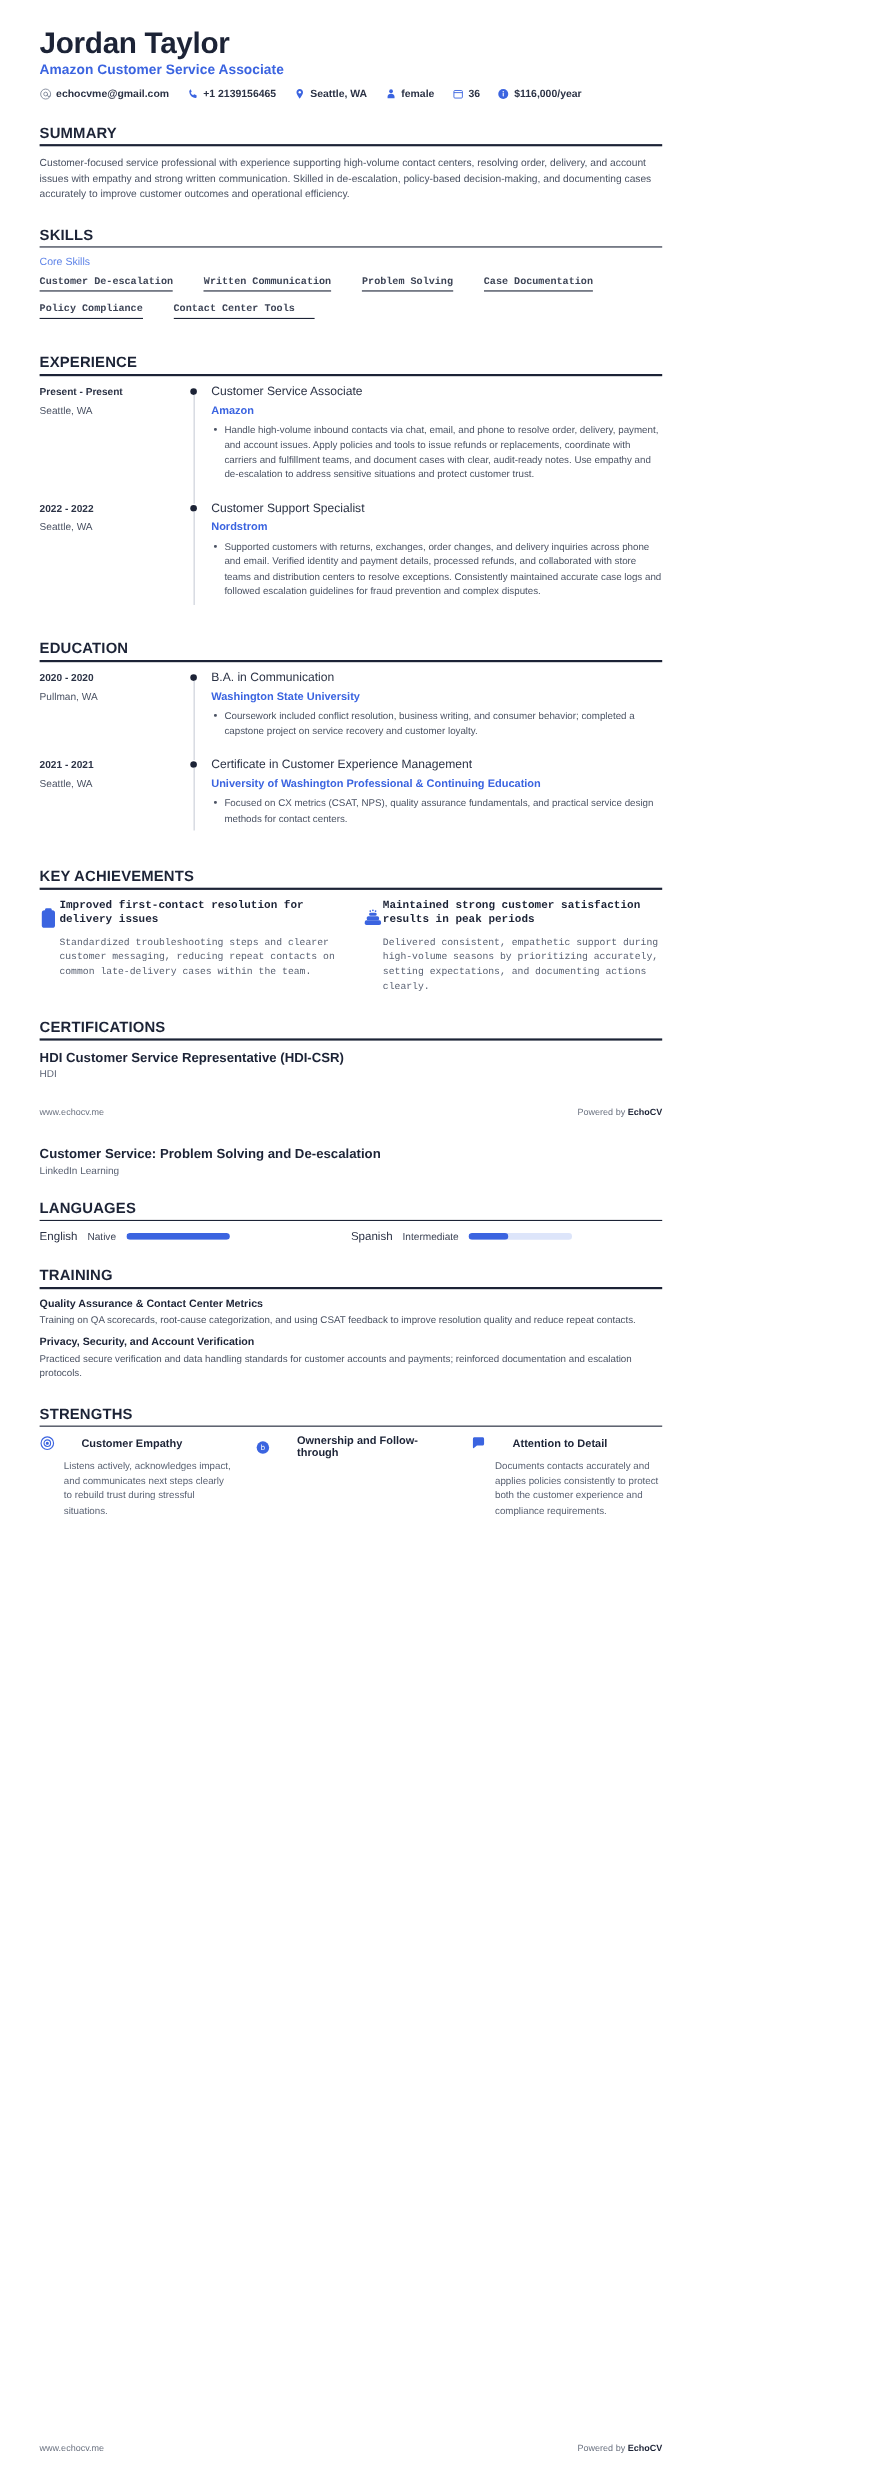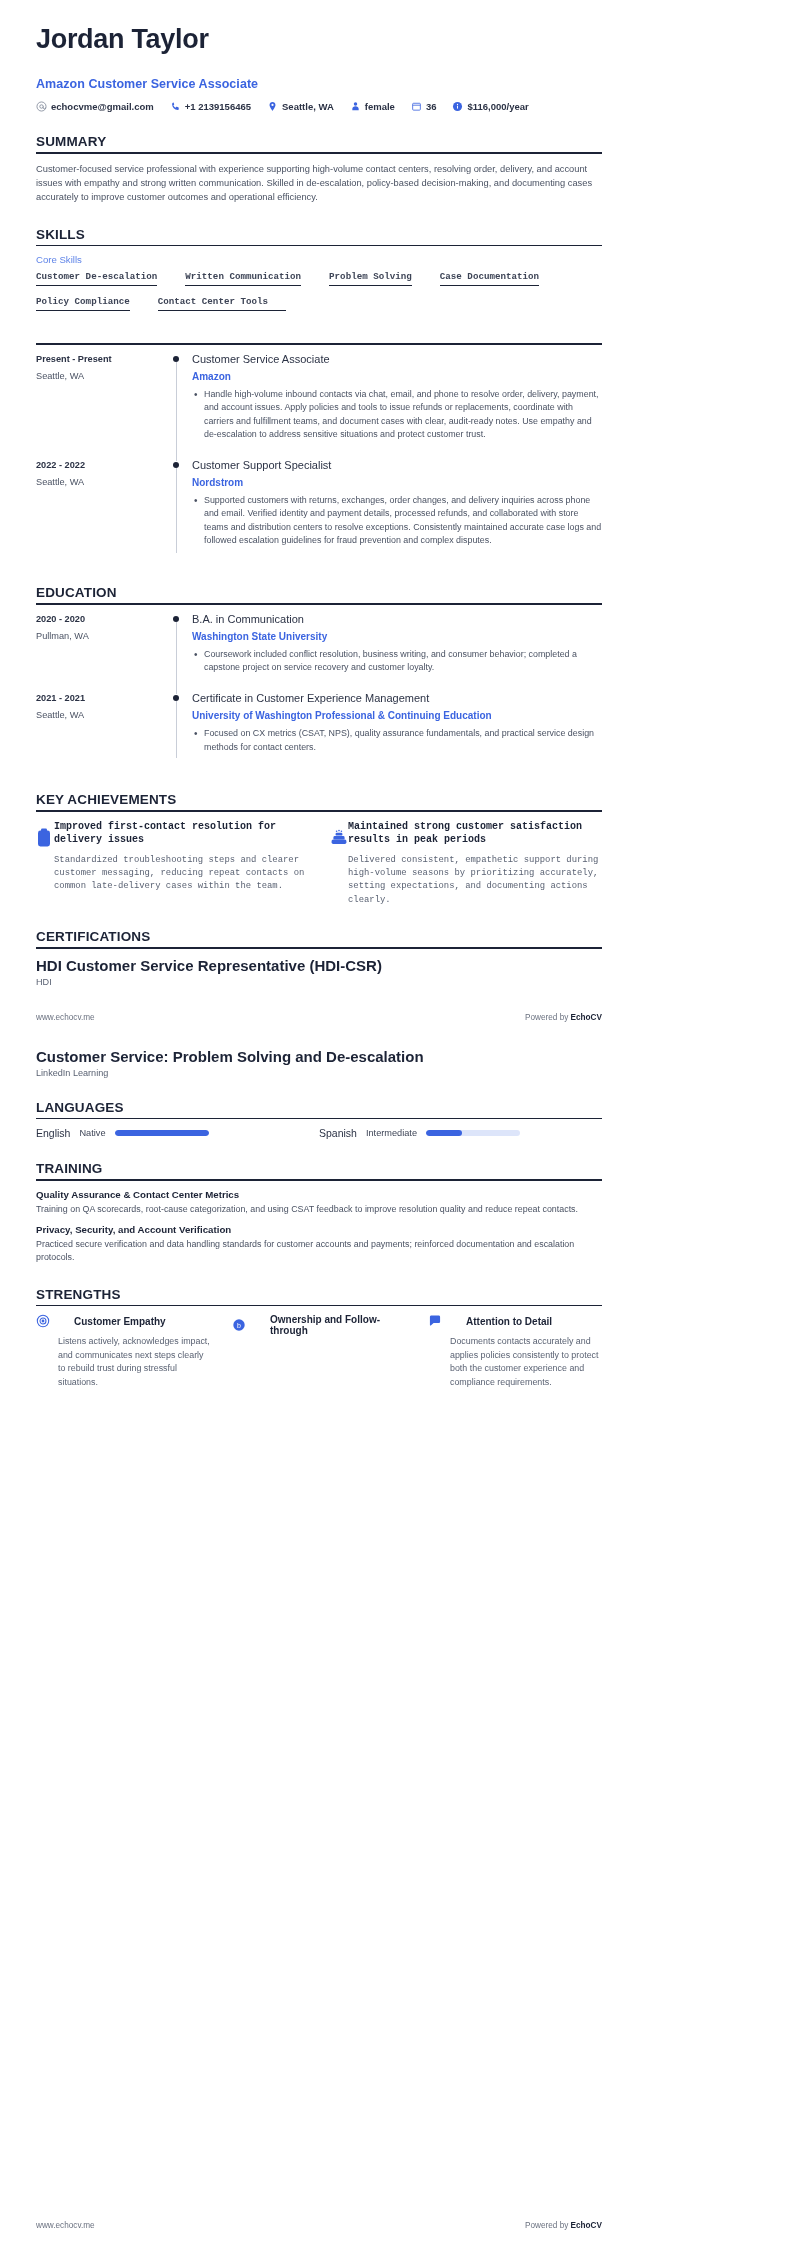--- a/index.html
+++ b/index.html
@@ -25,21 +25,21 @@
     font-size: 27px;
     font-weight: bold;
     color: #1c2336;
     letter-spacing: -0.3px;
     line-height: 1.15;
   }
   .hdr-role {
     font-size: 12.5px;
     font-weight: bold;
     color: #3b64e0;
-    margin-top: 22px;
+    margin-top: 1px;
     letter-spacing: 0.05px;
   }
   .hdr-contacts {
     display: flex;
     flex-wrap: wrap;
     align-items: center;
     gap: 4px;
     margin-top: 10px;
     font-size: 9.5px;
     font-weight: bold;
@@ -216,21 +216,21 @@
   .ach-desc {
     font-size: 8.9px;
     line-height: 1.5;
     color: #5a6273;
     margin-top: 7px;
   }
 
   
   .cert-item { margin-bottom: 6px; }
   .cert-name {
-    font-size: 15px;
+    font-size: 12px;
     font-weight: bold;
     color: #1c2336;
   }
   .cert-issuer {
     font-size: 9.1px;
     color: #5a6273;
     margin-top: 3px;
   }
 
   
@@ -427,20 +427,21 @@
       <span class="skill-chip">Customer De-escalation</span>
       <span class="skill-chip">Written Communication</span>
       <span class="skill-chip">Problem Solving</span>
       <span class="skill-chip">Case Documentation</span>
       <span class="skill-chip">Policy Compliance</span>
       <span class="skill-chip" style="flex-basis:100%;max-width:128px;">Contact Center Tools</span>
     </div>
   </div>
 
   <div class="section">
+    <div class="section-title">EXPERIENCE</div>
     <div class="section-rule"></div>
 
     <div class="entry">
       <div class="entry-left">
         <div class="entry-dates">Present - Present</div>
         <div class="entry-loc">Seattle, WA</div>
       </div>
       <div class="entry-marker">
         <span class="dot"></span>
         <span class="line"></span>

